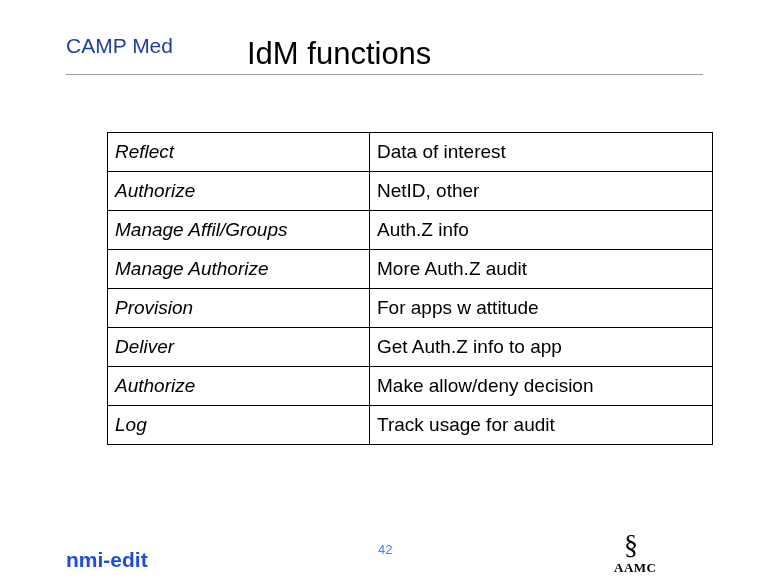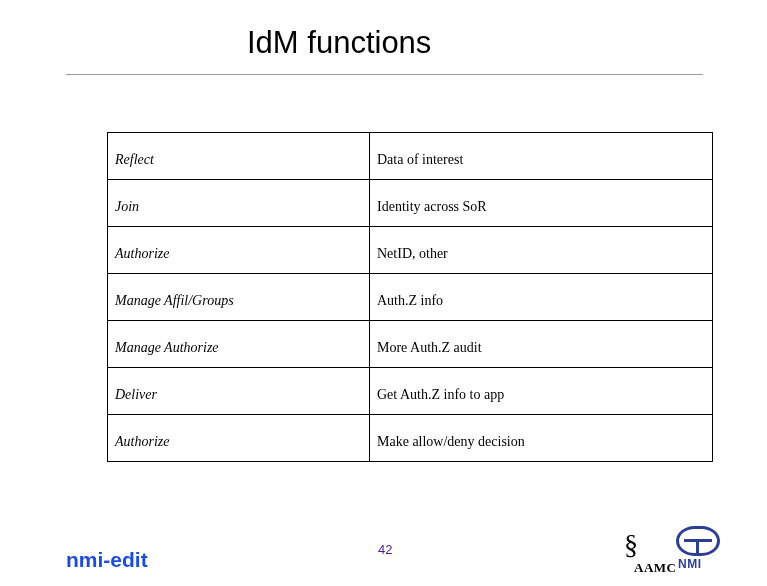--- a/index.html
+++ b/index.html
@@ -26,21 +26,21 @@
     top: 34px;
     font-size: 21px;
     color: #1f3fa0;
     font-family: "Liberation Sans", sans-serif;
     letter-spacing: 0px;
     white-space: nowrap;
   }
   .title {
     position: absolute;
     left: 247px;
-    top: 25px;
+    top: 36px;
     font-size: 31px;
     color: #000000;
     font-family: "Liberation Sans", sans-serif;
     white-space: nowrap;
   }
   .header-rule {
     position: absolute;
     left: 66px;
     top: 74px;
     width: 637px;
@@ -54,25 +54,25 @@
     width: 589px;
   }
   table.idm {
     border-collapse: collapse;
     width: 589px;
     table-layout: fixed;
   }
   table.idm td {
     border: 1px solid #000000;
     height: 38px;
-    padding: 8px 0 0 7px;
-    font-size: 14px;
+    padding: 0 0 0 7px;
+    font-size: 19px;
     color: #000000;
     vertical-align: middle;
-    font-family: Liberation Serif, serif;
+    font-family: Liberation Sans, sans-serif;
     overflow: hidden;
     white-space: nowrap;
   }
   table.idm td.fn {
     width: 254px;
     font-style: italic;
   }
   table.idm td.desc {
     width: 335px;
     font-style: normal;
@@ -85,21 +85,21 @@
     font-size: 21px;
     font-weight: bold;
     color: #1d4ed8;
     font-family: "Liberation Sans", sans-serif;
   }
   .page-num {
     position: absolute;
     left: 378px;
     top: 542px;
     font-size: 13px;
-    color: #4c1d95;
+    color: #3b82f6;
     font-family: "Liberation Sans", sans-serif;
   }
   .logos {
     position: absolute;
     left: 614px;
     top: 526px;
     width: 110px;
     height: 48px;
   }
   .aamc {
@@ -120,21 +120,20 @@
   }
   .aamc .word {
     position: absolute;
     left: 0px;
     top: 30px;
     font-size: 13px;
     font-weight: bold;
     letter-spacing: 0.5px;
     color: #000000;
     font-family: "Liberation Serif", serif;
-    margin-left: 20px;
   }
   .nmi {
     position: absolute;
     left: 58px;
     top: 0px;
     width: 52px;
     height: 48px;
   }
   .nmi .ring {
     position: absolute;
@@ -171,67 +170,66 @@
     color: #2c3f95;
     letter-spacing: 0.5px;
     font-family: "Liberation Sans", sans-serif;
   }
 </style>
 </head>
 <body>
 
 <div class="slide">
 
+  <div class="brand">CAMP Med</div>
   <div class="title">IdM functions</div>
   <div class="header-rule"></div>
 
   <div class="table-wrap">
     <table class="idm">
       <tbody>
         <tr>
           <td class="fn">Reflect</td>
           <td class="desc">Data of interest</td>
         </tr>
         <tr>
-          <td class="fn">Join</td>
-          <td class="desc">Identity across SoR</td>
-        </tr>
-        <tr>
           <td class="fn">Authorize</td>
           <td class="desc">NetID, other</td>
         </tr>
         <tr>
           <td class="fn">Manage Affil/Groups</td>
           <td class="desc">Auth.Z info</td>
         </tr>
         <tr>
           <td class="fn">Manage Authorize</td>
           <td class="desc">More Auth.Z audit</td>
         </tr>
         <tr>
+          <td class="fn">Provision</td>
+          <td class="desc">For apps w attitude</td>
+        </tr>
+        <tr>
           <td class="fn">Deliver</td>
           <td class="desc">Get Auth.Z info to app</td>
         </tr>
         <tr>
           <td class="fn">Authorize</td>
           <td class="desc">Make allow/deny decision</td>
+        </tr>
+        <tr>
+          <td class="fn">Log</td>
+          <td class="desc">Track usage for audit</td>
         </tr>
       </tbody>
     </table>
   </div>
 
   <div class="footer-left">nmi-edit</div>
   <div class="page-num">42</div>
 
   <div class="logos">
     <div class="aamc">
       <div class="glyph">§</div>
       <div class="word">AAMC</div>
     </div>
-    <div class="nmi">
-      <div class="ring"></div>
-      <div class="bar"></div>
-      <div class="stem"></div>
-      <div class="word">NMI</div>
-    </div>
   </div>
 
 </div>
 
 </body></html>

